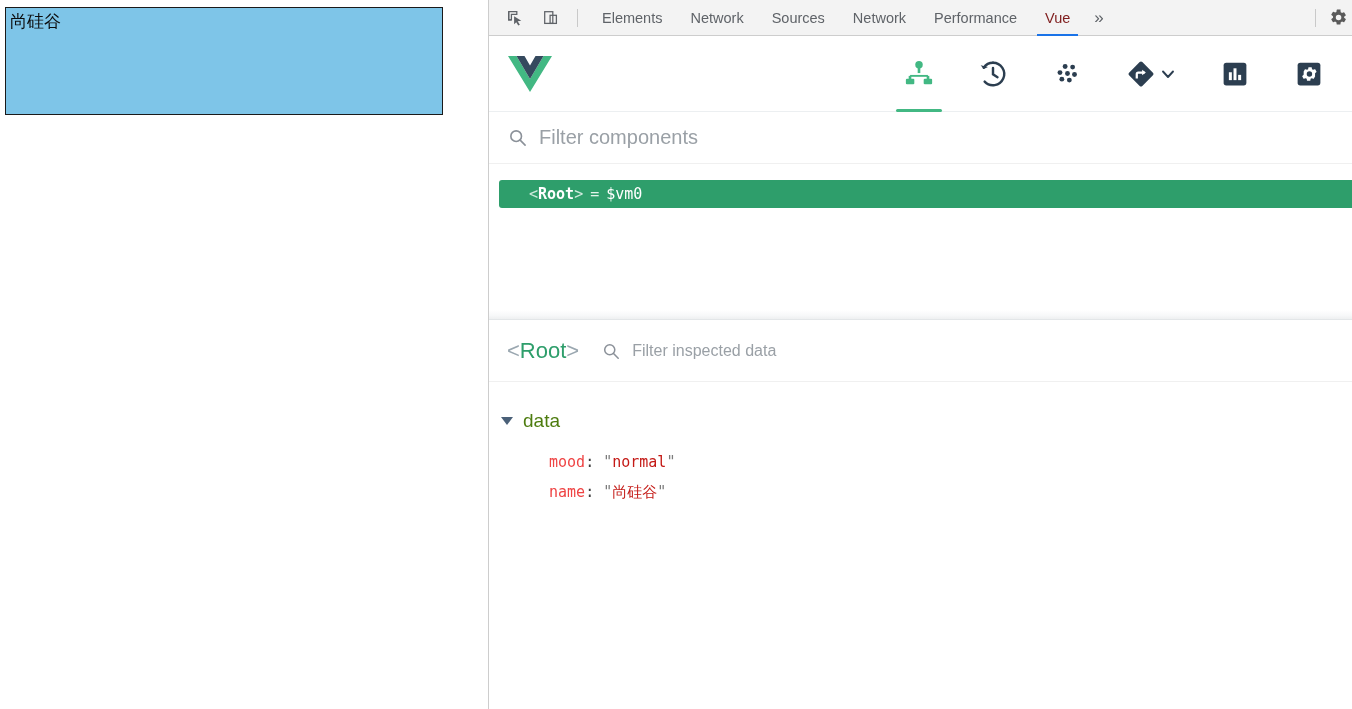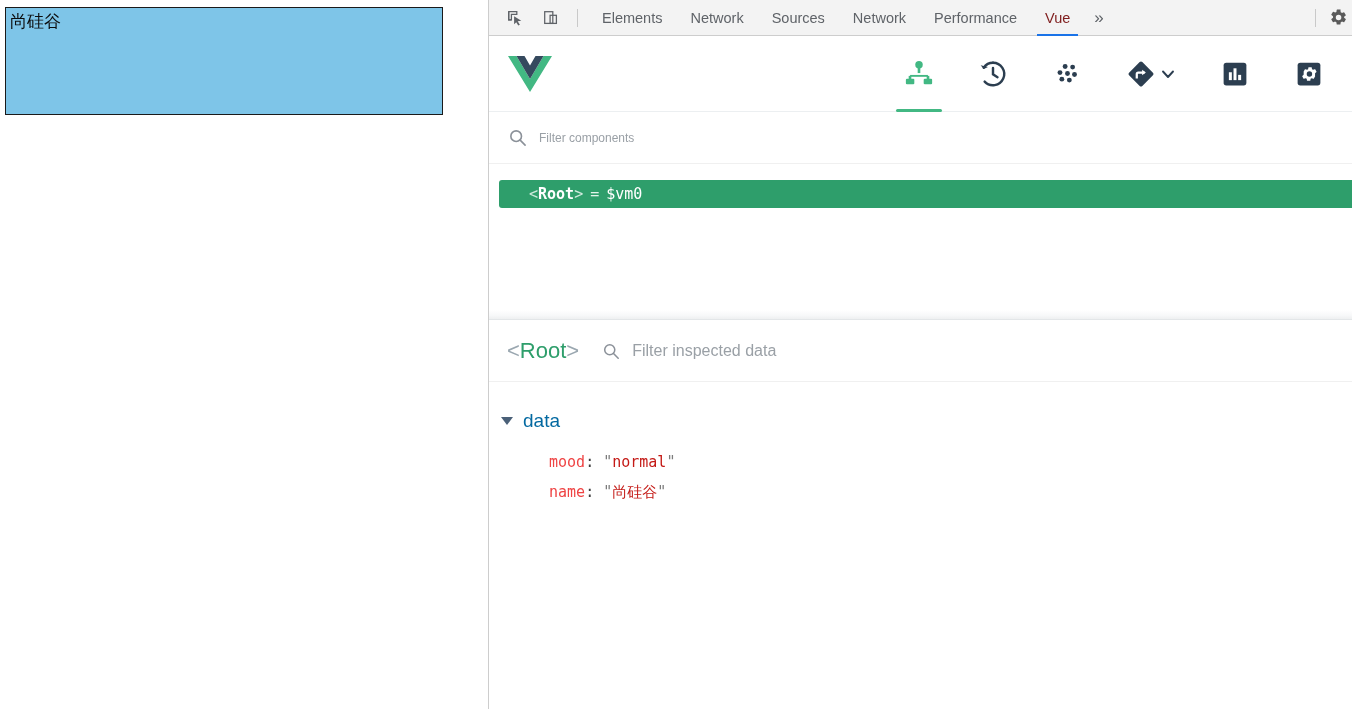--- a/index.html
+++ b/index.html
@@ -190,21 +190,21 @@
     flex: 0 0 auto;
     margin-right: 12px;
     color: #8b9199;
     display: flex; align-items: center; justify-content: center;
   }
   .filter-input {
     border: none;
     outline: none;
     background: transparent;
     font-family: "Liberation Sans", sans-serif;
-    font-size: 12px;
+    font-size: 20px;
     color: #3b82f6;
     width: 420px;
     padding: 0;
   }
   .filter-input::placeholder { color: #9aa0a6; opacity: 1; }
 
   
   .tree-panel {
     position: relative;
     height: 146px;
@@ -295,21 +295,21 @@
     width: 0; height: 0;
     border-left: 6px solid transparent;
     border-right: 6px solid transparent;
     border-top: 8px solid #4a6078;
     margin-right: 10px;
     flex: 0 0 auto;
   }
   .group-title {
     font-family: "Liberation Sans", sans-serif;
     font-size: 19px;
-    color: #0369a1;
+    color: #4d7c0f;
   }
   .data-rows { margin-top: 13px; }
   .data-row {
     font-family: "DejaVu Sans Mono", "Liberation Mono", monospace;
     font-size: 15px;
     line-height: 30px;
     padding-left: 60px;
     white-space: nowrap;
     cursor: pointer;
   }

